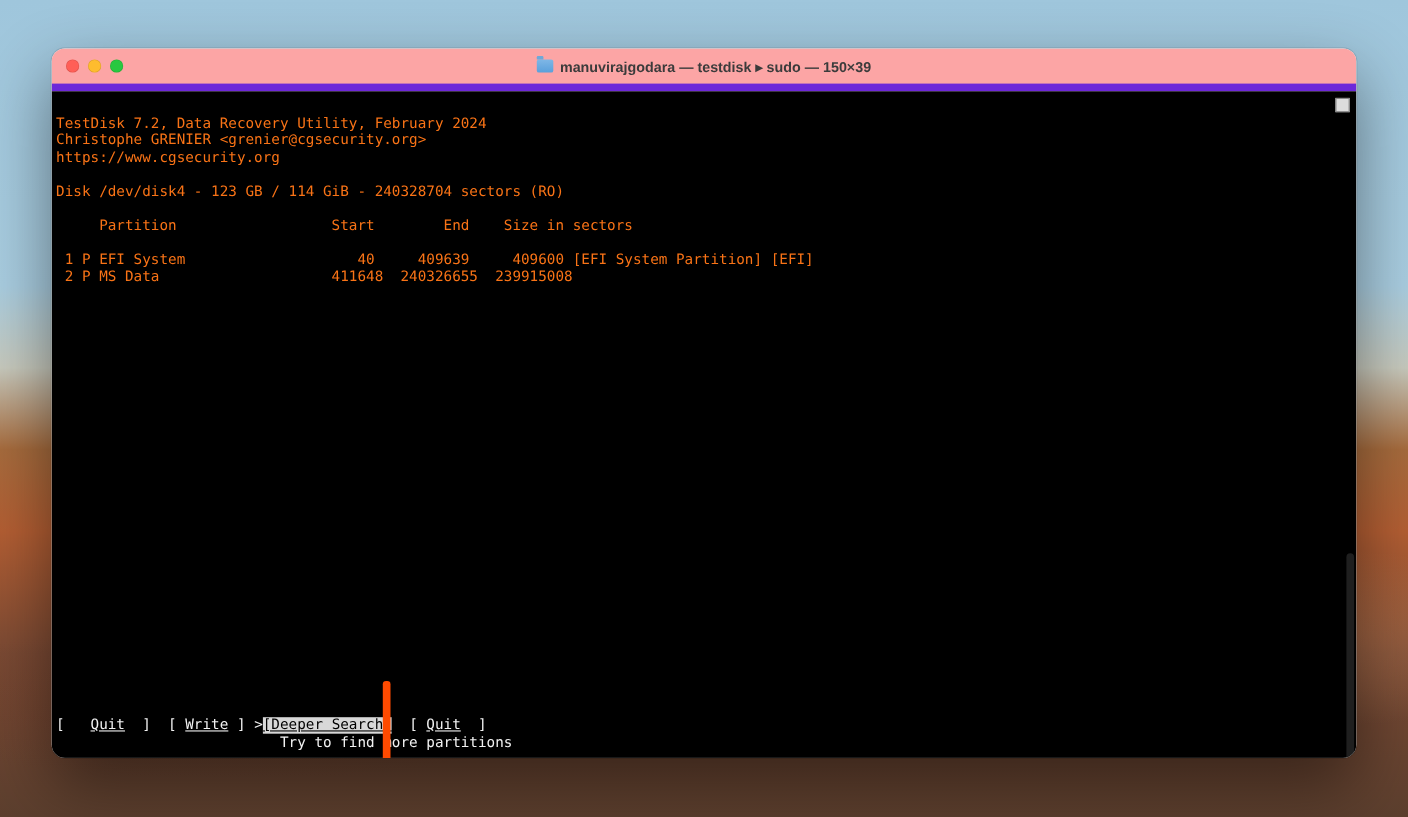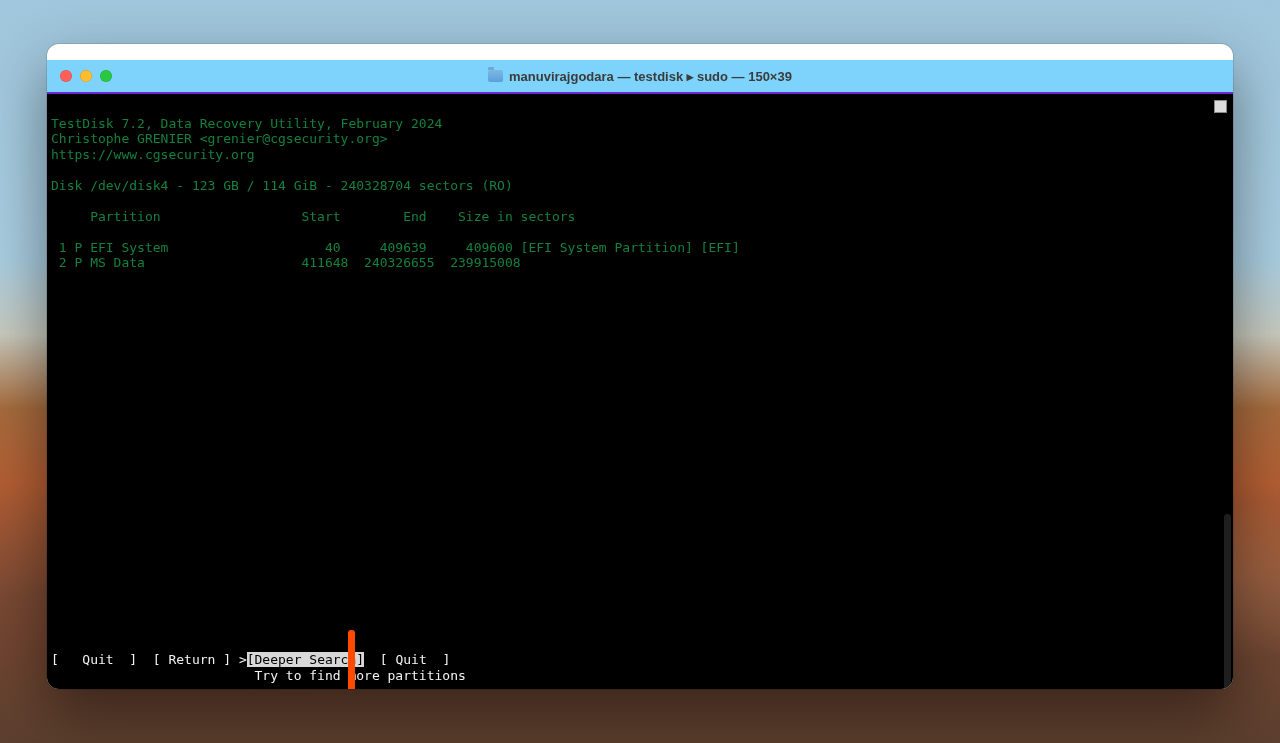--- a/index.html
+++ b/index.html
@@ -50,27 +50,26 @@
     background: #fff;
     border-radius: 12px;
     box-shadow: 0 25px 60px rgba(0,0,0,0.45), 0 0 0 1px rgba(0,0,0,0.1);
     overflow: hidden;
     display: flex;
     flex-direction: column;
   }
 
   .titlebar {
     height: 32px;
-    background: #7dd3fc;
-    border-bottom: 2px solid #6d28d9;
+    background: #fca5a5;
+    border-bottom: 7px solid #6d28d9;
     display: flex;
     align-items: center;
     position: relative;
     flex: 0 0 auto;
-    margin-top: 16px;
   }
 
   .traffic-lights {
     display: flex;
     gap: 8px;
     padding-left: 13px;
   }
   .tl {
     width: 12px;
     height: 12px;
@@ -119,37 +118,37 @@
     overflow: hidden;
   }
 
   .terminal-content {
     position: absolute;
     inset: 0;
     padding: 6px 4px 6px 4px;
     font-family: "Menlo", "Monaco", "Consolas", monospace;
     font-size: 13px;
     line-height: 15.5px;
-    color: #15803d;
+    color: #f97316;
     white-space: pre;
   }
 
   .menu-row {
     position: absolute;
     left: 4px;
     bottom: 22px;
     display: flex;
     align-items: baseline;
     font-family: "Menlo", "Monaco", "Consolas", monospace;
     font-size: 13px;
     line-height: 15.5px;
     color: #f2f2f2;
     white-space: pre;
   }
-  .menu-item { display: inline; }
+  .menu-item { display: inline; text-decoration: underline; }
   .menu-item.selected {
     background: #d8d8d8;
     color: #000;
   }
 
   .hint-row {
     position: absolute;
     left: 4px;
     bottom: 6px;
     font-family: "Menlo", "Monaco", "Consolas", monospace;
@@ -231,21 +230,21 @@
 <span>https://www.cgsecurity.org</span>
 
 <span>Disk /dev/disk4 - 123 GB / 114 GiB - 240328704 sectors (RO)</span>
 
 <span>     Partition                  Start        End    Size in sectors</span>
 
 <span> 1 P EFI System                    40     409639     409600 [EFI System Partition] [EFI]</span>
 <span> 2 P MS Data                    411648  240326655  239915008</span>
 </div>
 
-    <div class="menu-row"><span>[   </span><span class="menu-item">Quit</span><span>  ]  [ </span><span class="menu-item">Return</span><span> ] </span><span>&gt;</span><span class="menu-item selected">[Deeper Search]</span><span>  [ </span><span class="menu-item">Quit</span><span>  ]</span></div>
+    <div class="menu-row"><span>[   </span><span class="menu-item">Quit</span><span>  ]  [ </span><span class="menu-item">Write</span><span> ] </span><span>&gt;</span><span class="menu-item selected">[Deeper Search]</span><span>  [ </span><span class="menu-item">Quit</span><span>  ]</span></div>
 
     <div class="hint-row">                          Try to find more partitions</div>
 
     <div class="arrow">
       <div class="shaft"></div>
 
     </div>
 
   </div>
 </div>

